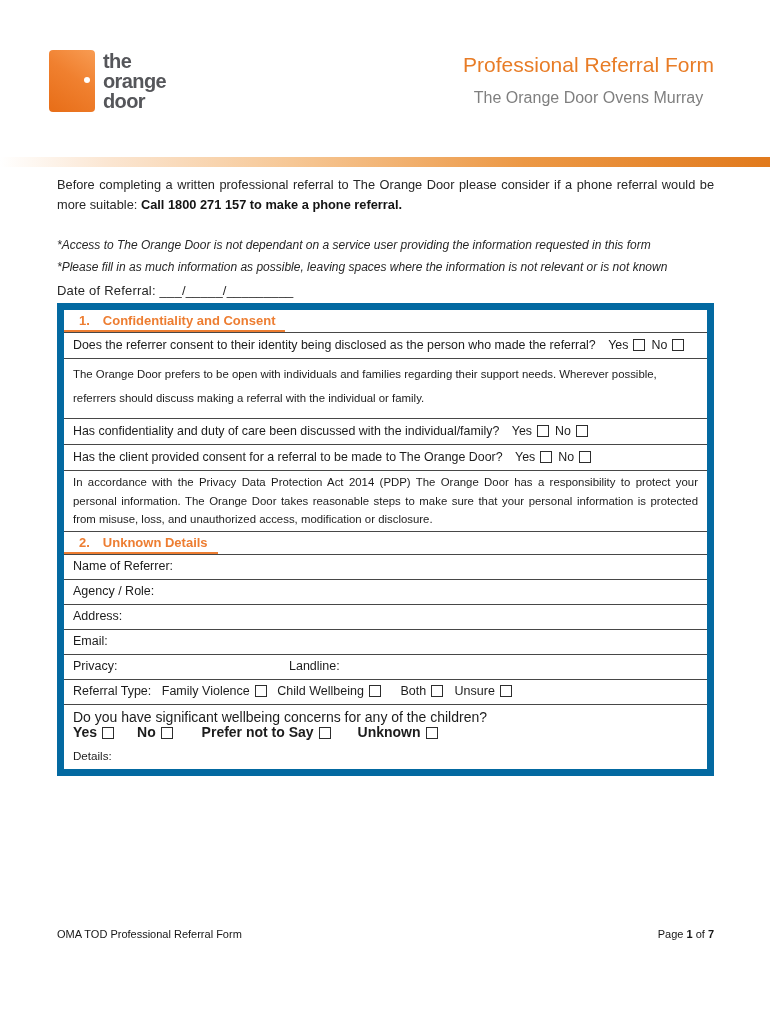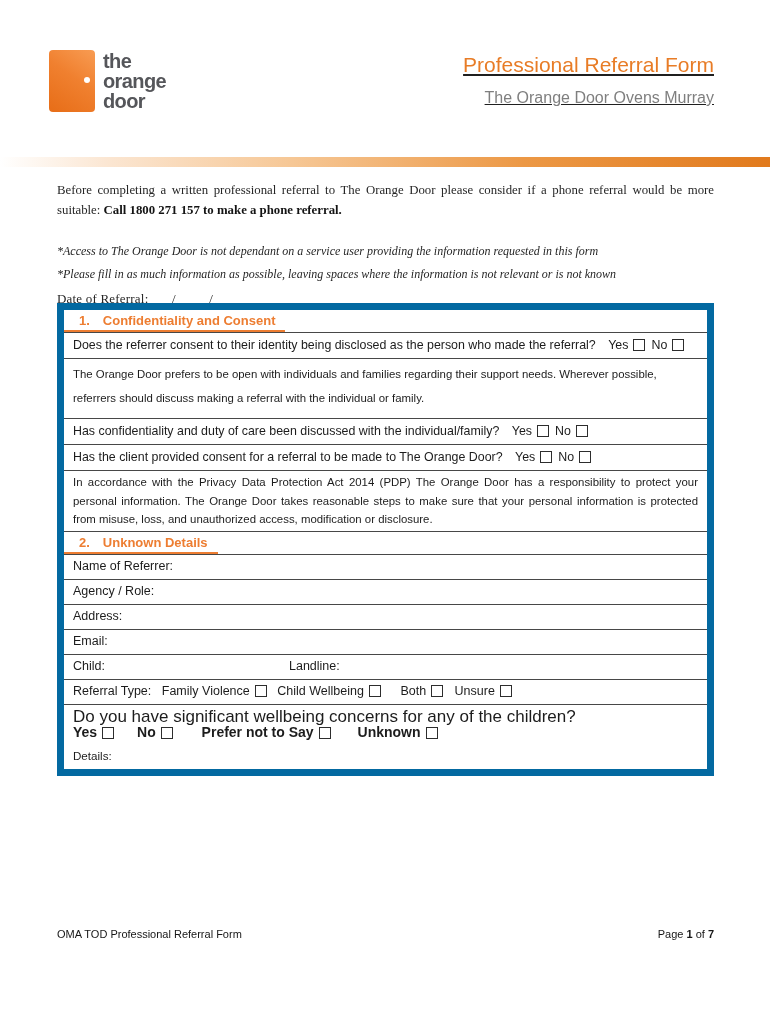--- a/index.html
+++ b/index.html
@@ -15,32 +15,32 @@
   .logo { display:flex; gap:8px; }
   .door {
     width:46px; height:62px; border-radius:4px; position:relative;
     background:linear-gradient(215deg,#f89c53 0%,#f0802f 45%,#e76d17 100%);
   }
   .door-handle {
     position:absolute; right:5px; top:27px; width:6px; height:6px;
     border-radius:50%; background:#ffffff; display:block;
   }
   .logo-text { font-weight:bold; font-size:20px; line-height:20px; letter-spacing:-0.6px; color:#55565a; padding-top:1px; }
-  .titles { text-align:right; padding-top:2px;text-decoration:underline; }
+  .titles { text-align:center; padding-top:2px; }
   .doc-title { font-size:21px; color:#e87c26; line-height:26px; }
   .doc-subtitle { font-size:16px; color:#7f7f7f; margin-top:11px; }
 
   
   .bar {
     position:absolute; top:157px; left:0; width:770px; height:10px;
     background:linear-gradient(90deg,#ffffff 0%,#fbe6d2 14%,#f6c795 38%,#ec9845 68%,#e17a1d 100%);
   }
 
   
-  .intro { position:absolute; top:181px; left:57px; width:657px;font-family:Liberation Serif, serif; }
+  .intro { position:absolute; top:175px; left:57px; width:657px; }
   .lead { font-size:12.8px; line-height:19.5px; text-align:justify; color:#262626; }
   .lead .bold { font-weight:bold; color:#141414; }
   .inote { font-size:12px; font-style:italic; color:#262626; margin-top:24px; }
   .inote + .inote { margin-top:8px; }
   .date-line { font-size:13px; color:#262626; margin-top:9px; letter-spacing:0.2px; }
 
   
   .form-table { position:absolute; top:303px; left:57px; width:657px; border:7px solid #0369a1; }
   .row { border-bottom:1px solid #474747; padding:5px 9px 6px 9px; font-size:12.4px; line-height:14px; color:#1c1c1c; }
   .row:last-child { border-bottom:none; }
@@ -58,21 +58,21 @@
   }
   .q-yn { margin-left:3px; white-space:nowrap; }
   .yn-label { margin-left:6px; }
   .field-row { padding:4px 9px 6px 9px; font-size:12.5px; }
   .phone-row { position:relative; }
   .landline-label { position:absolute; left:225px; top:4px; }
   .opt { white-space:nowrap; }
   .rt-label { margin-right:7px; }
   .rt-opt1 { margin-right:7px;margin-top:36px; } .rt-opt2 { margin-right:16px; } .rt-opt3 { margin-right:8px; }
   .wb-row { padding:4px 9px 6px 9px; }
-  .wb-q { font-size:17px; line-height:16px; }
+  .wb-q { font-size:14px; line-height:16px; }
   .wb-opts { font-size:14px;font-weight:bold; }
   .wb-o1 { margin-right:19px; } .wb-o2 { margin-right:25px; } .wb-o3 { margin-right:23px; }
   .wb-details { margin-top:10px; font-size:11.6px; }
 
   
   .footer { position:absolute; top:928px; left:57px; right:56px; display:flex; justify-content:space-between; font-size:11px; color:#161616; }
   .pg b { font-weight:bold; }
 </style>
 </head>
 <body>
@@ -132,21 +132,21 @@
 
     <div class="row sec-row">
       <span class="sec-head"><span class="sec-num">2.</span><span>Unknown Details</span></span>
     </div>
 
     <div class="row field-row">Name of Referrer:</div>
     <div class="row field-row">Agency / Role:</div>
     <div class="row field-row">Address:</div>
     <div class="row field-row">Email:</div>
     <div class="row field-row phone-row">
-      <span>Child:</span>
+      <span>Privacy:</span>
       <span class="landline-label">Landline:</span>
     </div>
 
     <div class="row field-row">
       <span class="rt-label">Referral Type:</span>
       <span class="opt rt-opt1"><span>Family Violence</span><span class="cb"></span></span>
       <span class="opt rt-opt2"><span>Child Wellbeing</span><span class="cb"></span></span>
       <span class="opt rt-opt3"><span>Both</span><span class="cb"></span></span>
       <span class="opt"><span>Unsure</span><span class="cb"></span></span>
     </div>

